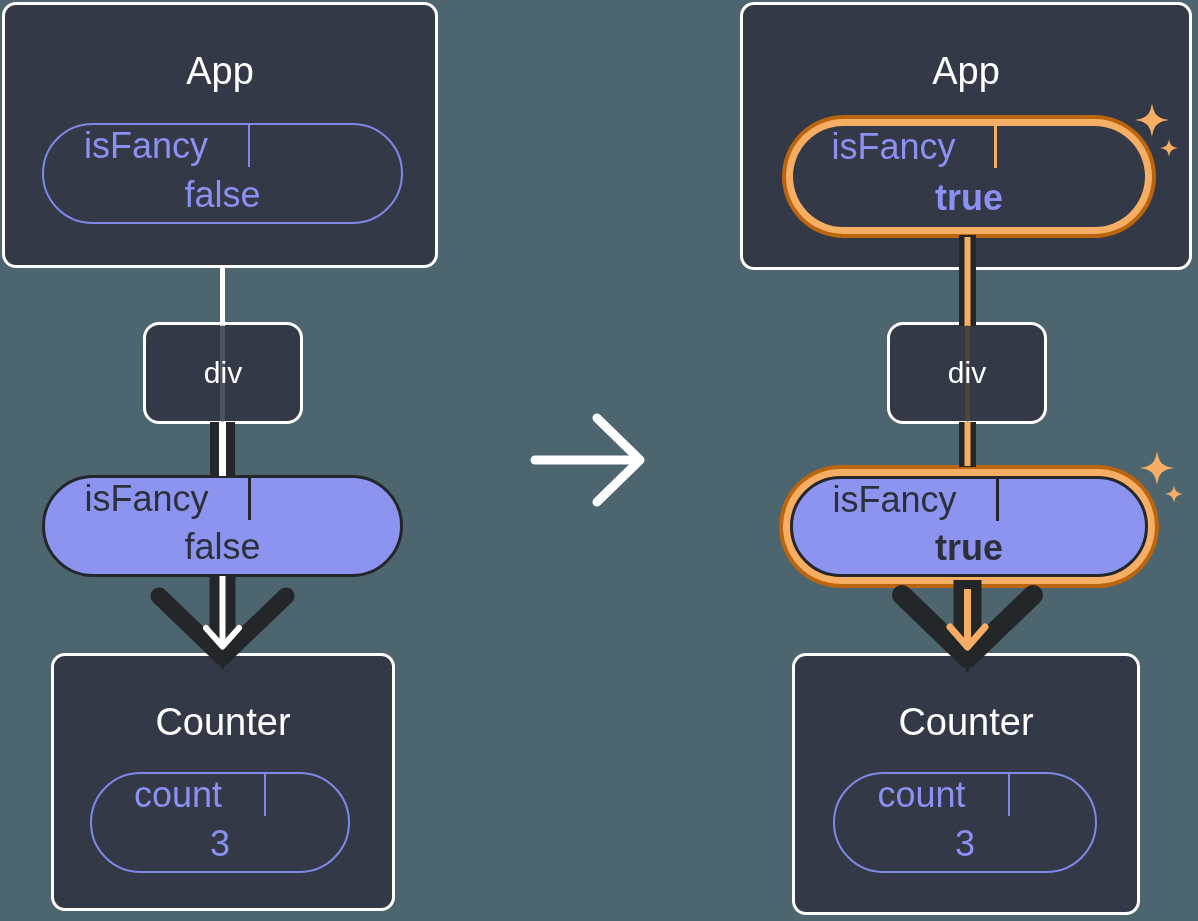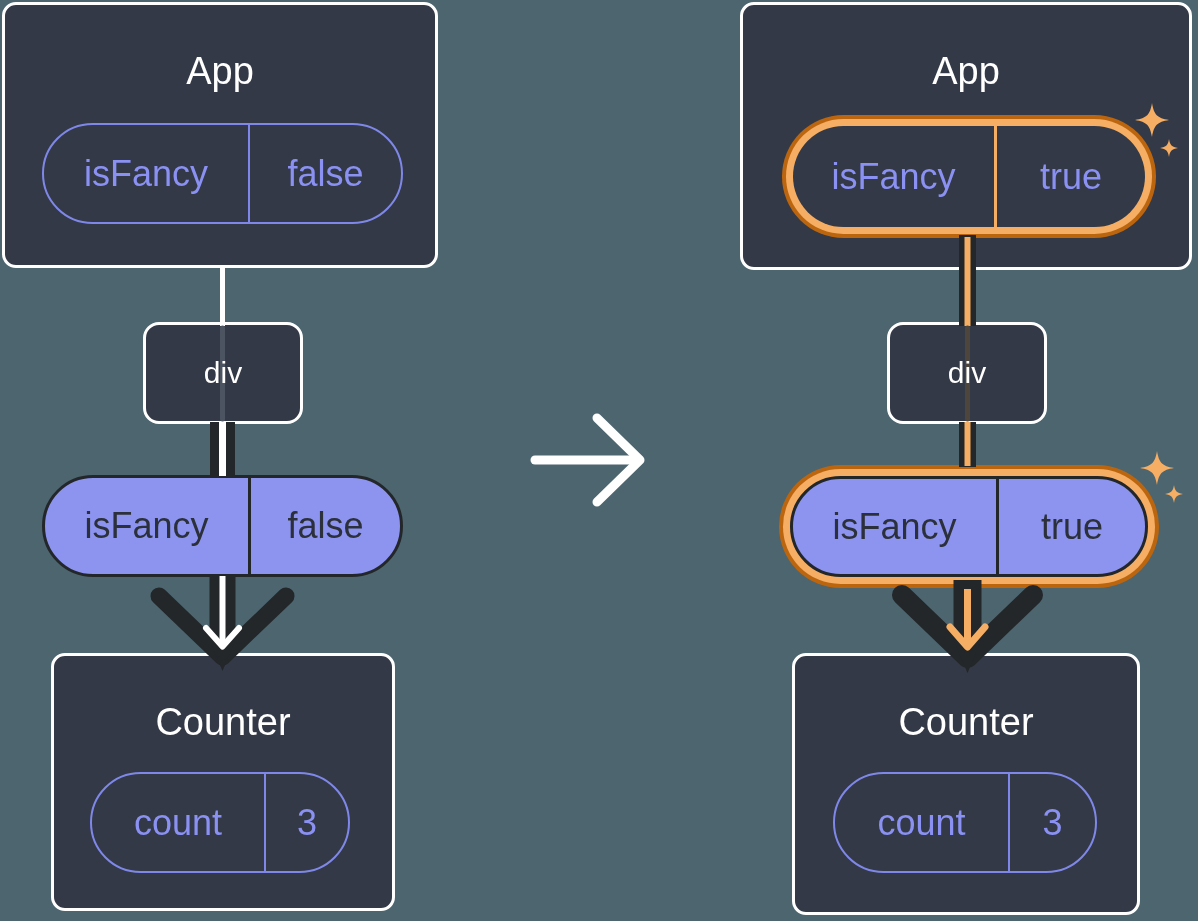--- a/index.html
+++ b/index.html
@@ -34,35 +34,36 @@
     z-index:6;
     color:#ffffff;
     font-size:30px;
   }
   .pill {
     position:absolute;
     display:flex;
     border-radius:60px;
     box-sizing:border-box;
     z-index:1;
+    flex-direction:column;
   }
   .pill .cell {
     display:flex; align-items:center; justify-content:center;
     font-size:36px;
     box-sizing:border-box;
   }
   .pill .grow { flex:1; }
   .outline-pill { border:2.5px solid #7F88E8; color:#8A91F2; }
   .outline-pill .cell.sep { border-right:2.5px solid #7F88E8; }
   .filled-pill { background:#8C94F0; border:3px solid #23272A; color:#2B303A; }
   .filled-pill .cell.sep { border-right:3px solid #23272A; }
   .dark-pill { background:#333946; color:#8A91F2; }
   .dark-pill .cell.sep { border-right:3px solid #F5AE63; }
   .glow { box-shadow:0 0 0 7px #F5AE63, 0 0 0 11px #BC650F; }
-  .bold { font-weight:400; }
+  .bold { font-weight:700; }
   .overlay {
     position:absolute; left:0; top:0;
     z-index:5;
     pointer-events:none;
   }
 </style>
 </head>
 <body>
 
 <div class="canvas">

